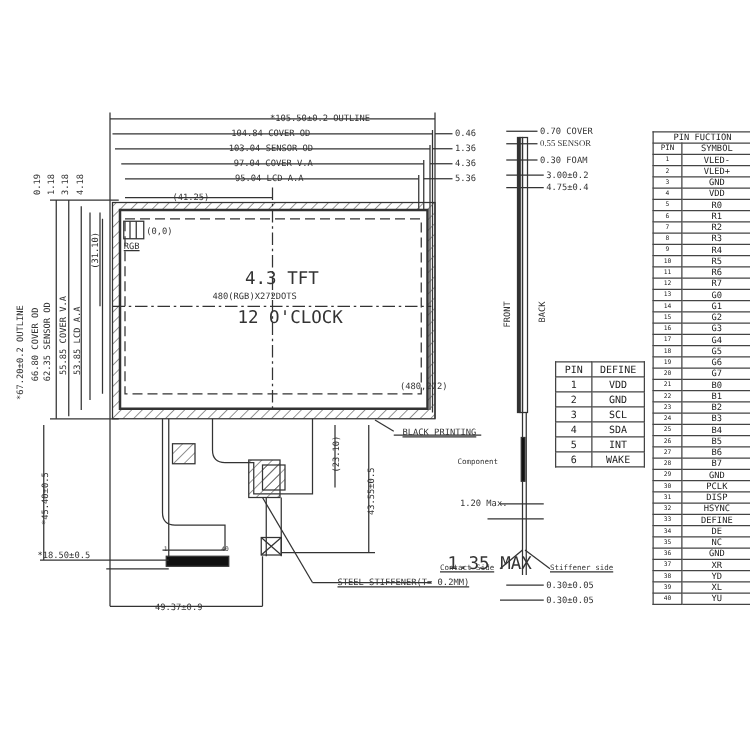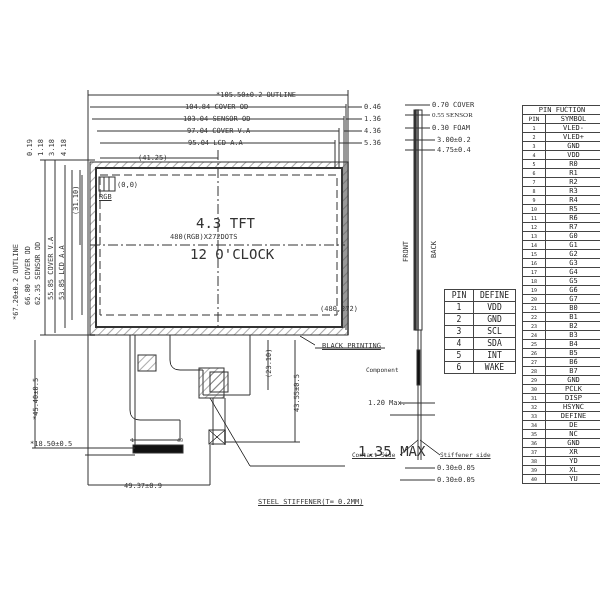--- a/index.html
+++ b/index.html
@@ -138,21 +138,21 @@
 <div class="t big" style="left:196px;top:219px;">4.3 TFT</div>
 <div class="t" style="left:170px;top:233px;">480(RGB)X272DOTS</div>
 <div class="t big" style="left:190px;top:250px;">12 O'CLOCK</div>
 <div class="t" style="left:322px;top:342px;text-decoration:underline;">BLACK PRINTING</div>
 
 <div class="tv" style="left:32px;top:420px;">*45.40±0.5</div>
 <div class="t" style="left:30px;top:440px;">*18.50±0.5</div>
 <div class="t" style="left:124px;top:482px;">49.37±0.9</div>
 <div class="tv" style="left:293px;top:412px;">43.55±0.5</div>
 <div class="tv" style="left:265px;top:378px;">(23.10)</div>
-<div class="t" style="left:258px;top:462px;text-decoration:underline;margin-top:36px;">STEEL STIFFENER(T= 0.2MM)</div>
+<div class="t" style="left:270px;top:462px;text-decoration:underline;">STEEL STIFFENER(T= 0.2MM)</div>
 <div class="t" style="left:131px;top:436px;font-size:5px;">1</div>
 <div class="t" style="left:177px;top:436px;font-size:5px;">40</div>
 
 <div class="t" style="left:432px;top:101px;">0.70 COVER</div>
 <div class="t" style="left:432px;top:111px;font-family:Liberation Serif, serif;">0.55 SENSOR</div>
 <div class="t" style="left:432px;top:124px;">0.30 FOAM</div>
 <div class="t" style="left:437px;top:136px;">3.00±0.2</div>
 <div class="t" style="left:437px;top:146px;">4.75±0.4</div>
 <div class="tv" style="left:402px;top:262px;">FRONT</div>
 <div class="tv" style="left:430px;top:258px;">BACK</div>

